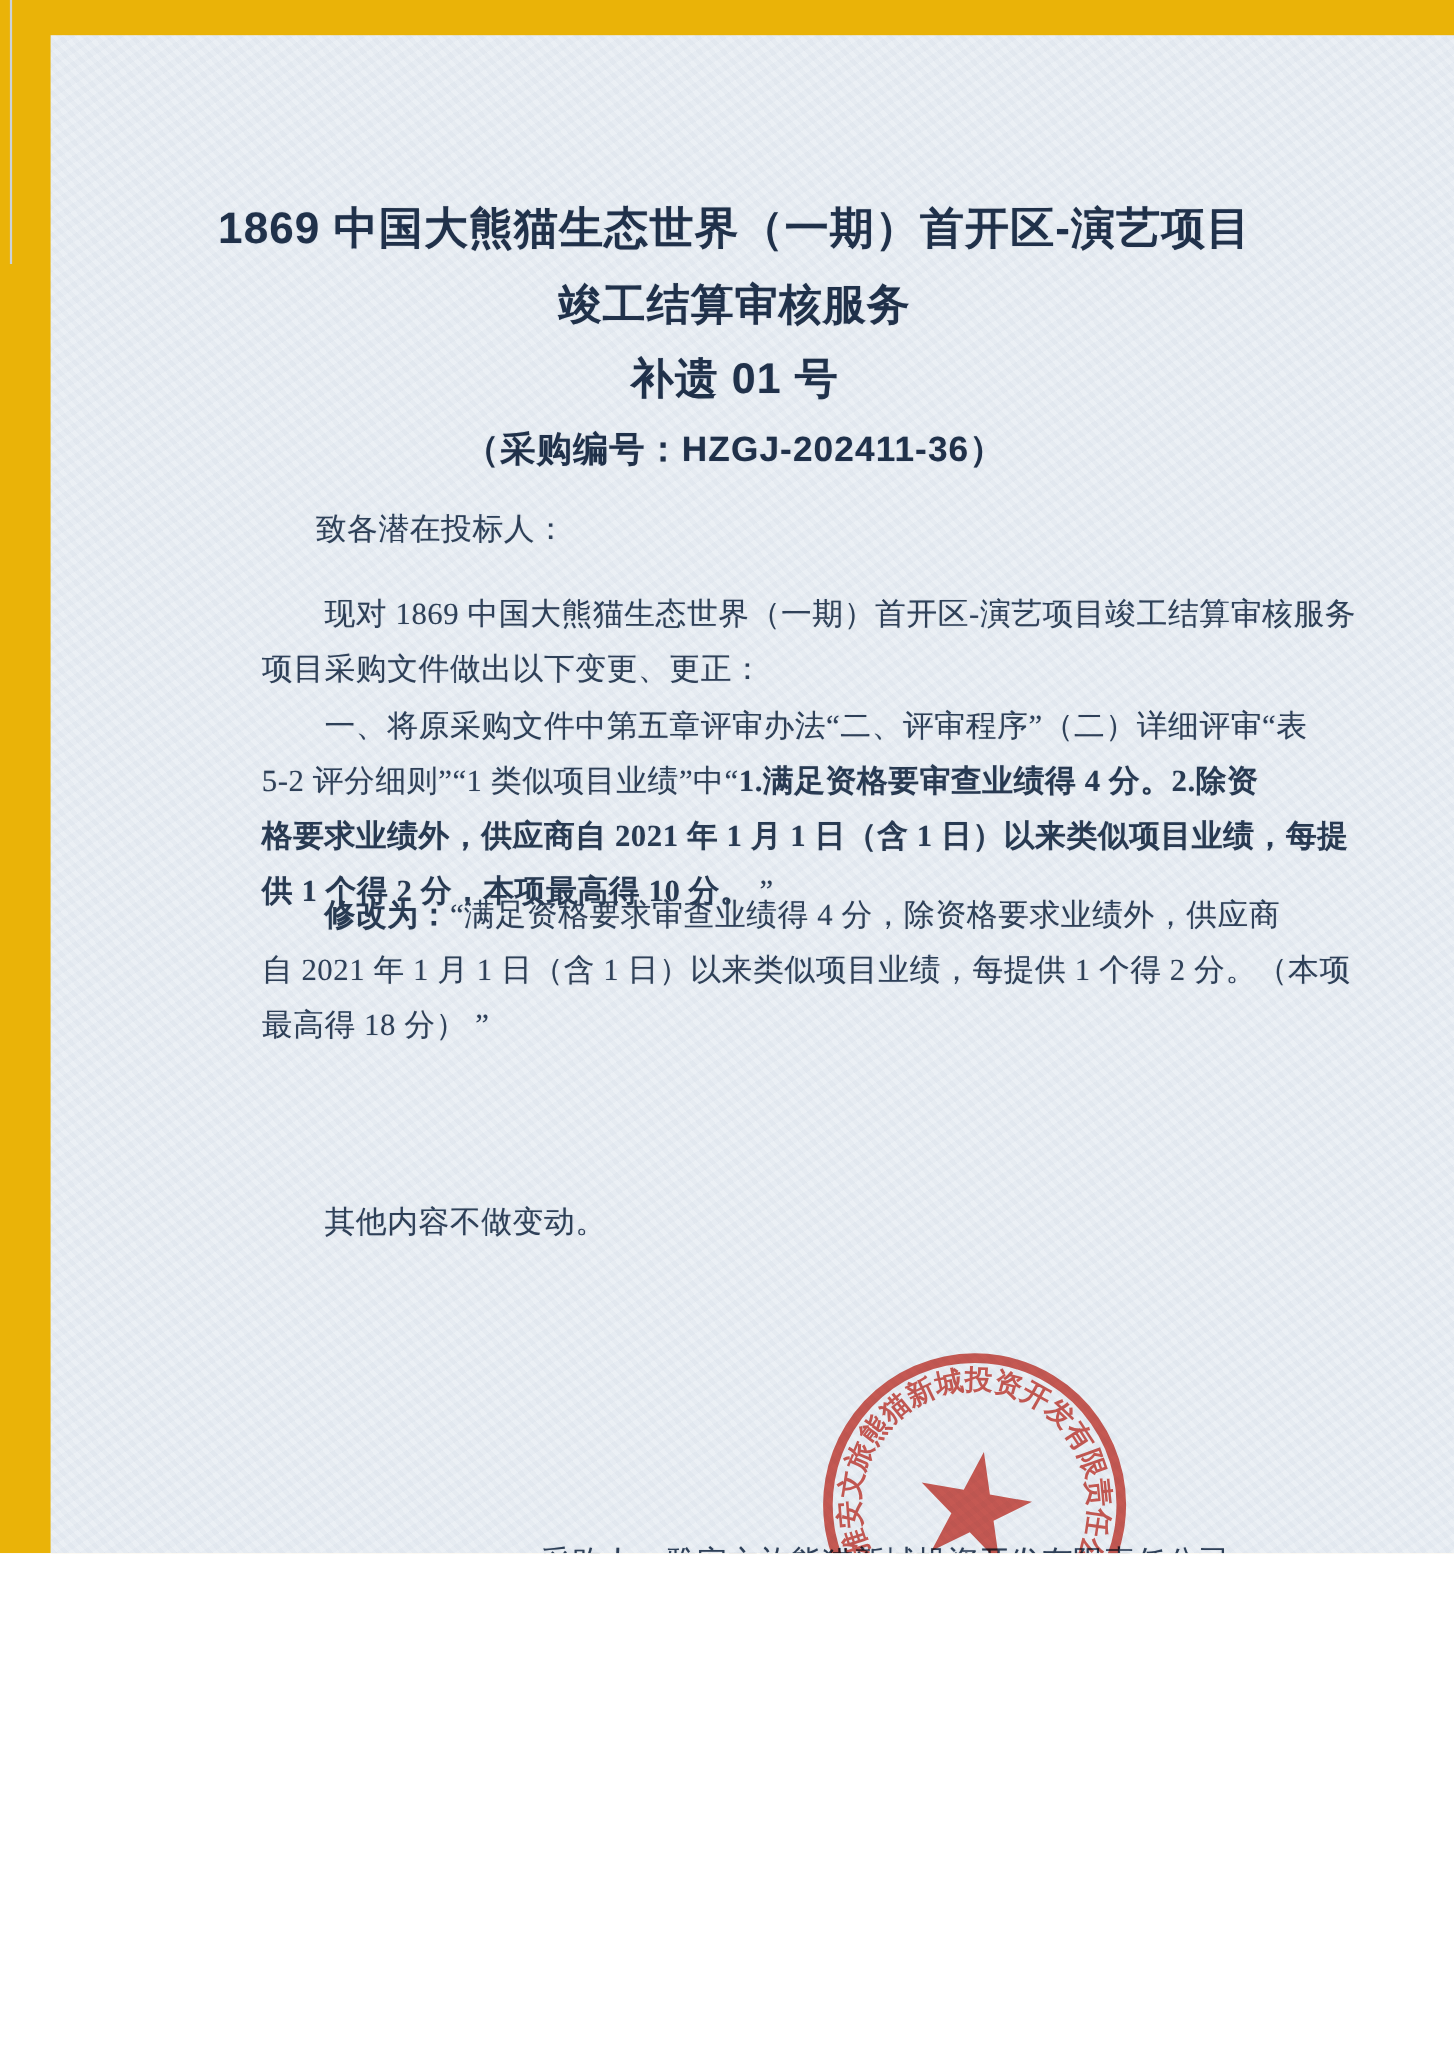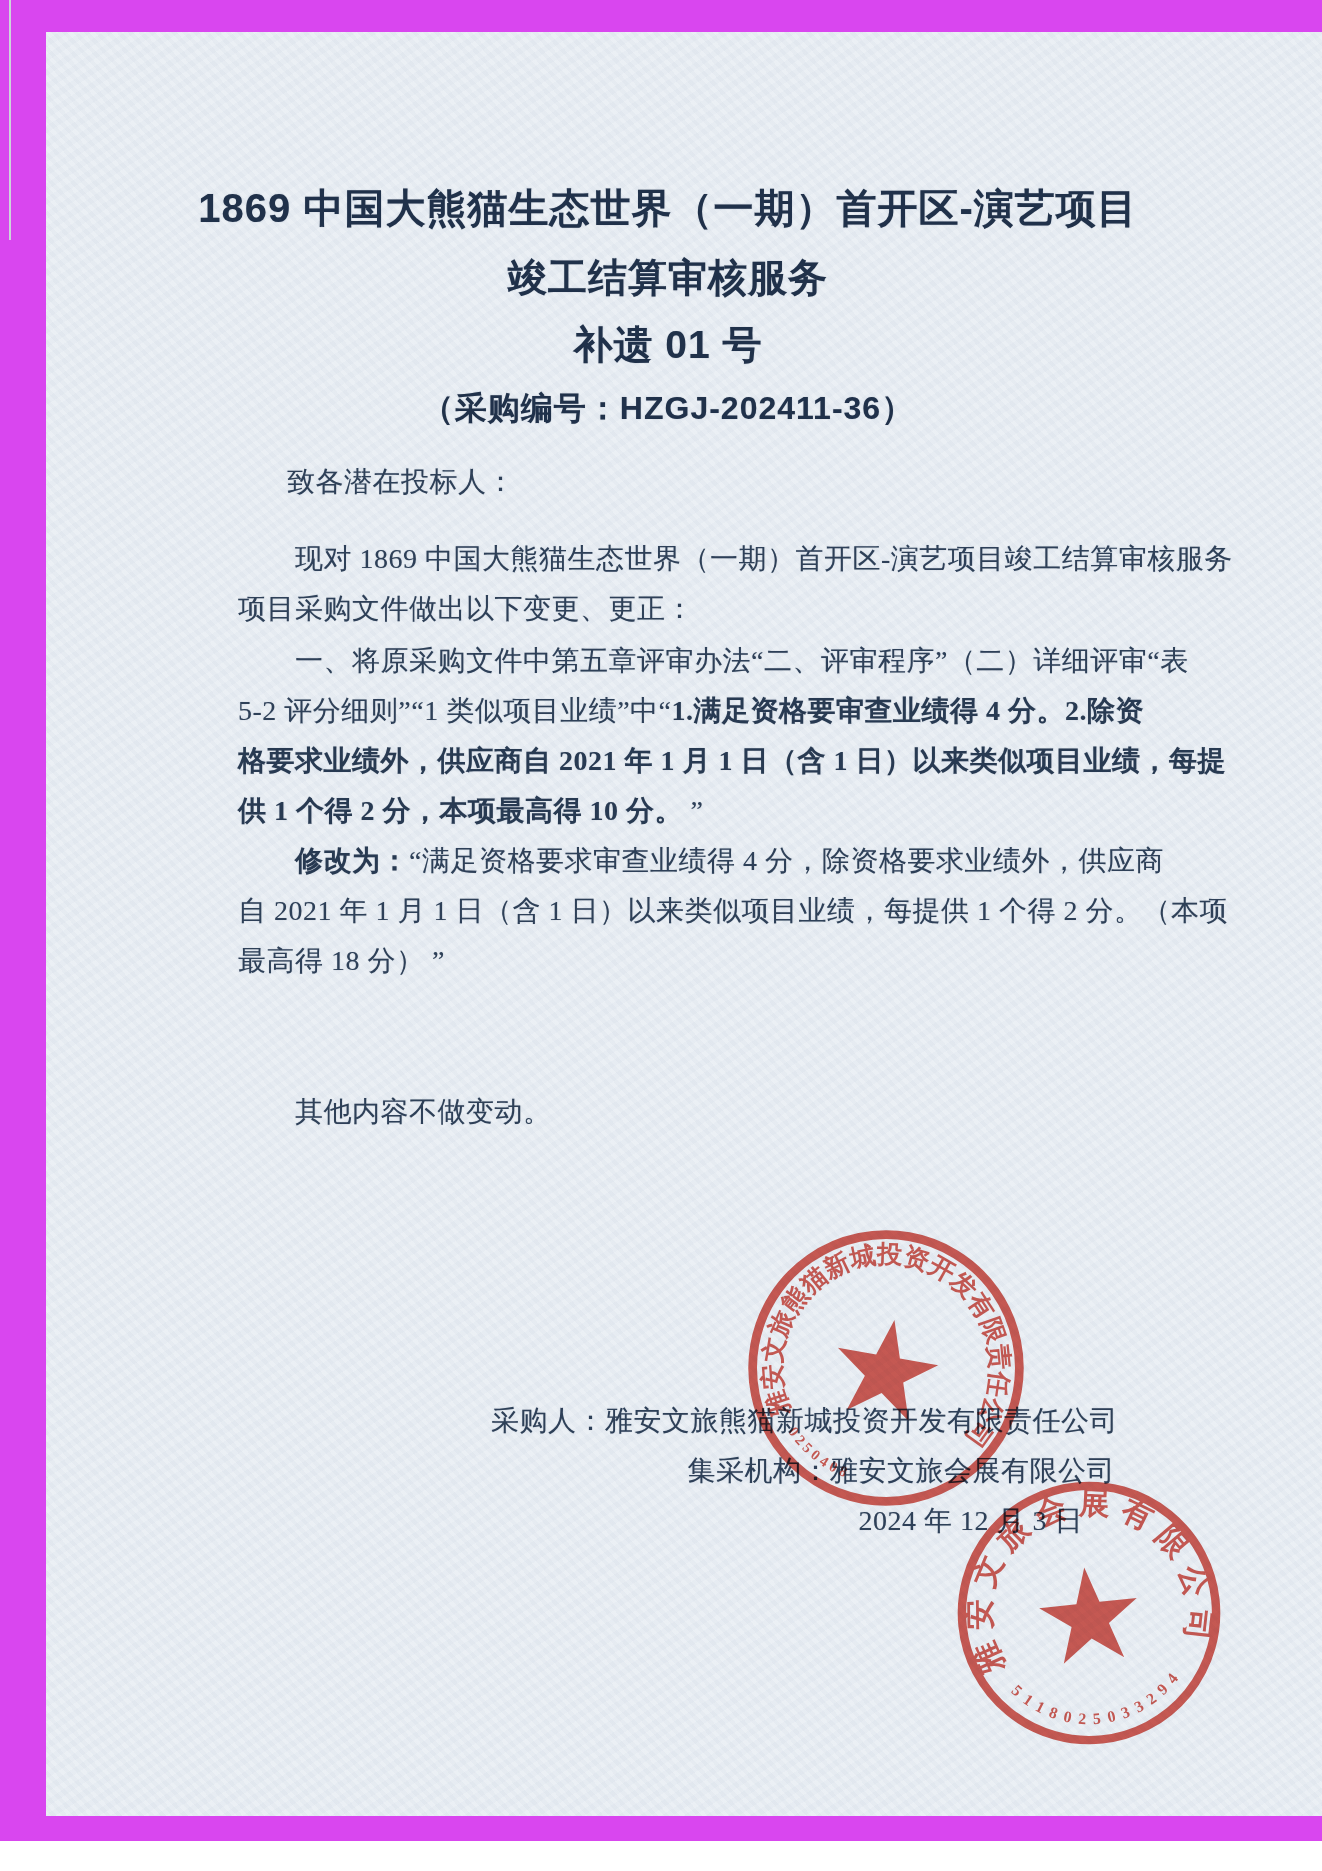--- a/index.html
+++ b/index.html
@@ -1,21 +1,21 @@
 <!DOCTYPE html>
 <html style="--seal: #cf4238; --ink: #2e4058; --title-ink: #20314a; --paper: #e9eef4;"><head>
 <meta charset="utf-8">
 <style>
   html,body { margin:0; padding:0; }
   :root {
     --seal:#cf4238; --ink:#2e4058; --title-ink:#20314a; --paper:#e9eef4;
   }
   .canvas {
-    position:relative; width:1322px; height:1841px;
-    background:#d946ef; overflow:hidden;
+    position:relative; width:1322px; height:1412px;
+    background:#eab308; overflow:hidden;
     font-family:"Liberation Serif", serif;
   }
   .paper {
     position:absolute; left:46px; top:32px; width:1276px; height:1784px;
     background:var(--paper);
   }
   .paper::before {
     content:""; position:absolute; inset:0;
     background:
       repeating-linear-gradient(47deg, rgba(255,255,255,.05) 0 4px, rgba(130,150,175,.04) 4px 8px),
@@ -42,21 +42,21 @@
     position:absolute; color:var(--ink); font-size:28px; letter-spacing:.5px;
     text-shadow:0 0 1px rgba(46,64,88,.3);
   }
   .salutation { left:250px; top:464px; line-height:36px;margin-left:37px; }
   .doc-para { left:238px; width:980px; }
   .doc-para .line { line-height:50px; height:50px; white-space:pre; }
   .doc-para .line.ind { text-indent:57px; }
   .doc-para .b, .note-para .b { font-weight:bold; color:#283a52; }
   .p-intro   { top:534px; }
   .p-orig    { top:636px; }
-  .p-revised { top:836px; }
+  .p-revised { top:808px; }
   .note-para { left:238px; top:1094px; width:980px; padding-left:57px; line-height:36px; }
   .sig-line { position:absolute; white-space:pre; line-height:34px; }
   .sig-buyer  { top:1404px; right:204px; }
   .sig-agency { top:1454px; right:207px; }
   .sig-date   { top:1504px; right:239px;text-align:center; }
   .stamp { position:absolute; opacity:.85; mix-blend-mode:multiply; }
   .stamp-1 { left:740px; top:1222px; width:292px; height:292px; transform:rotate(10deg); }
   .stamp-2 { left:950px; top:1474px; width:278px; height:278px; transform:rotate(-6deg); }
   .stamp svg { display:block; width:100%; height:100%; }
   .seal-ring { fill:none; stroke:var(--seal); }

